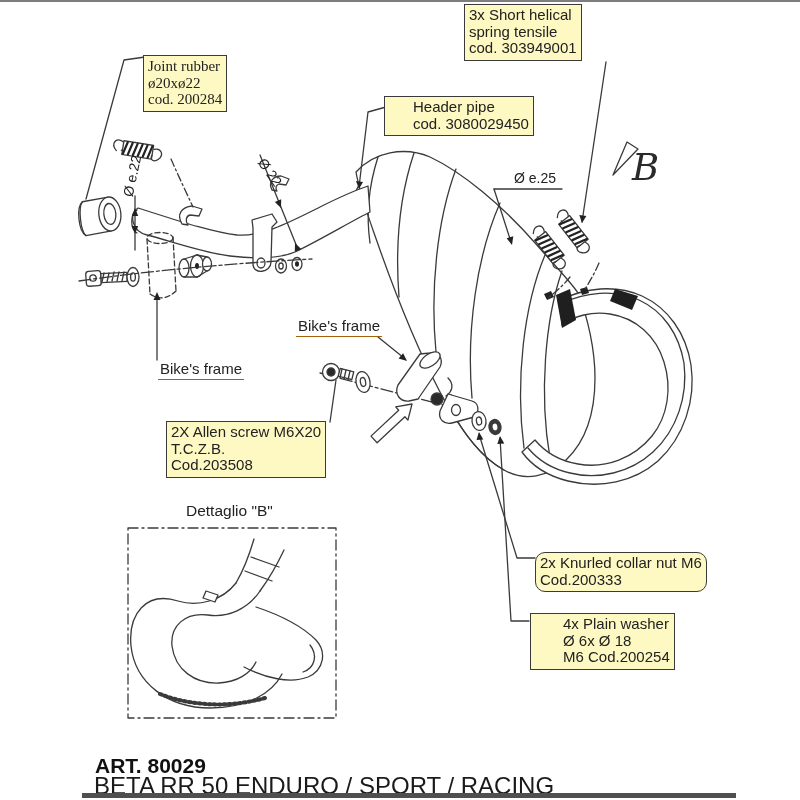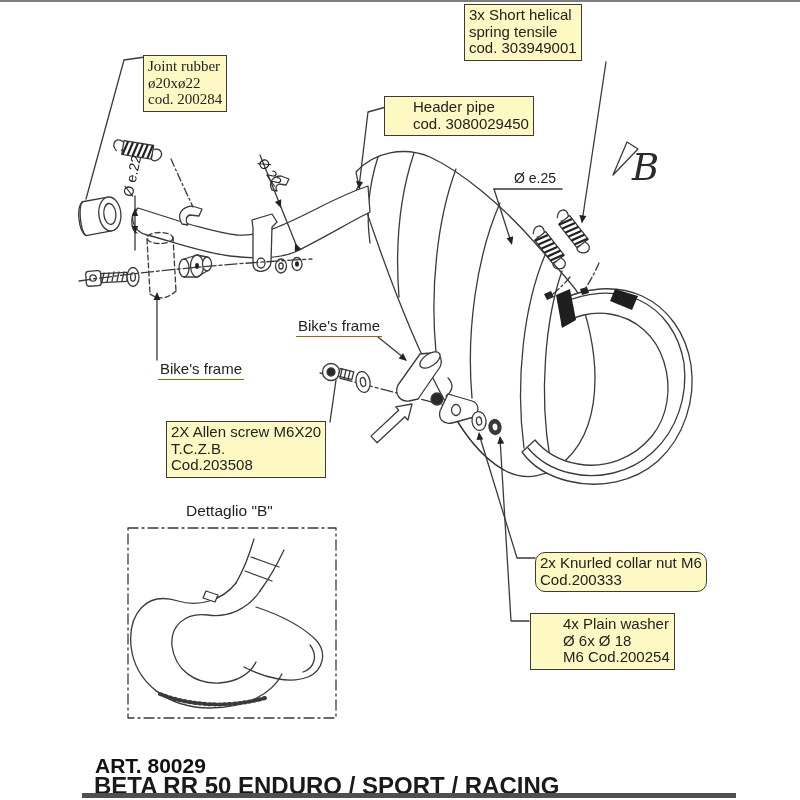--- a/index.html
+++ b/index.html
@@ -12,21 +12,21 @@
   .note{position:absolute;font-size:15px;color:#222;border-bottom:1px solid #a16207;
         padding:0 2px 2px 2px;white-space:nowrap;background:transparent;}
   .dim{position:absolute;font-size:14px;color:#222;white-space:nowrap;}
   .dim-e22{left:96px;top:168px;width:72px;text-align:center;transform:rotate(-78deg);}
   .dim-22{left:238px;top:164px;width:64px;text-align:center;transform:rotate(55deg);}
   .dim-e25{left:514px;top:170px;}
   .bmark{position:absolute;left:632px;top:146px;font-family:"DejaVu Serif",serif;
          font-style:italic;font-size:37px;color:#2a2a2a;}
   .dtitle{position:absolute;left:186px;top:502px;font-size:15.5px;color:#222;}
   .art{position:absolute;left:95px;top:726px;font-size:21px;font-weight:bold;color:#111;margin-top:28px;}
-  .model{position:absolute;left:94px;top:772px;font-size:24px;color:#1a1a1a;white-space:nowrap;font-weight:bold;}
+  .model{position:absolute;left:94px;top:772px;font-size:24px;color:#1a1a1a;white-space:nowrap;}
   .bar{position:absolute;left:82px;top:793px;width:654px;height:5px;background:#4f4f4f;}
 </style>
 </head>
 <body>
 
 <div class="page">
   <div class="topedge"></div>
 
   <svg width="800" height="800" viewBox="0 0 800 800" fill="none" stroke="#3a3a3a" stroke-width="1.3" stroke-linecap="round" stroke-linejoin="round">
 

